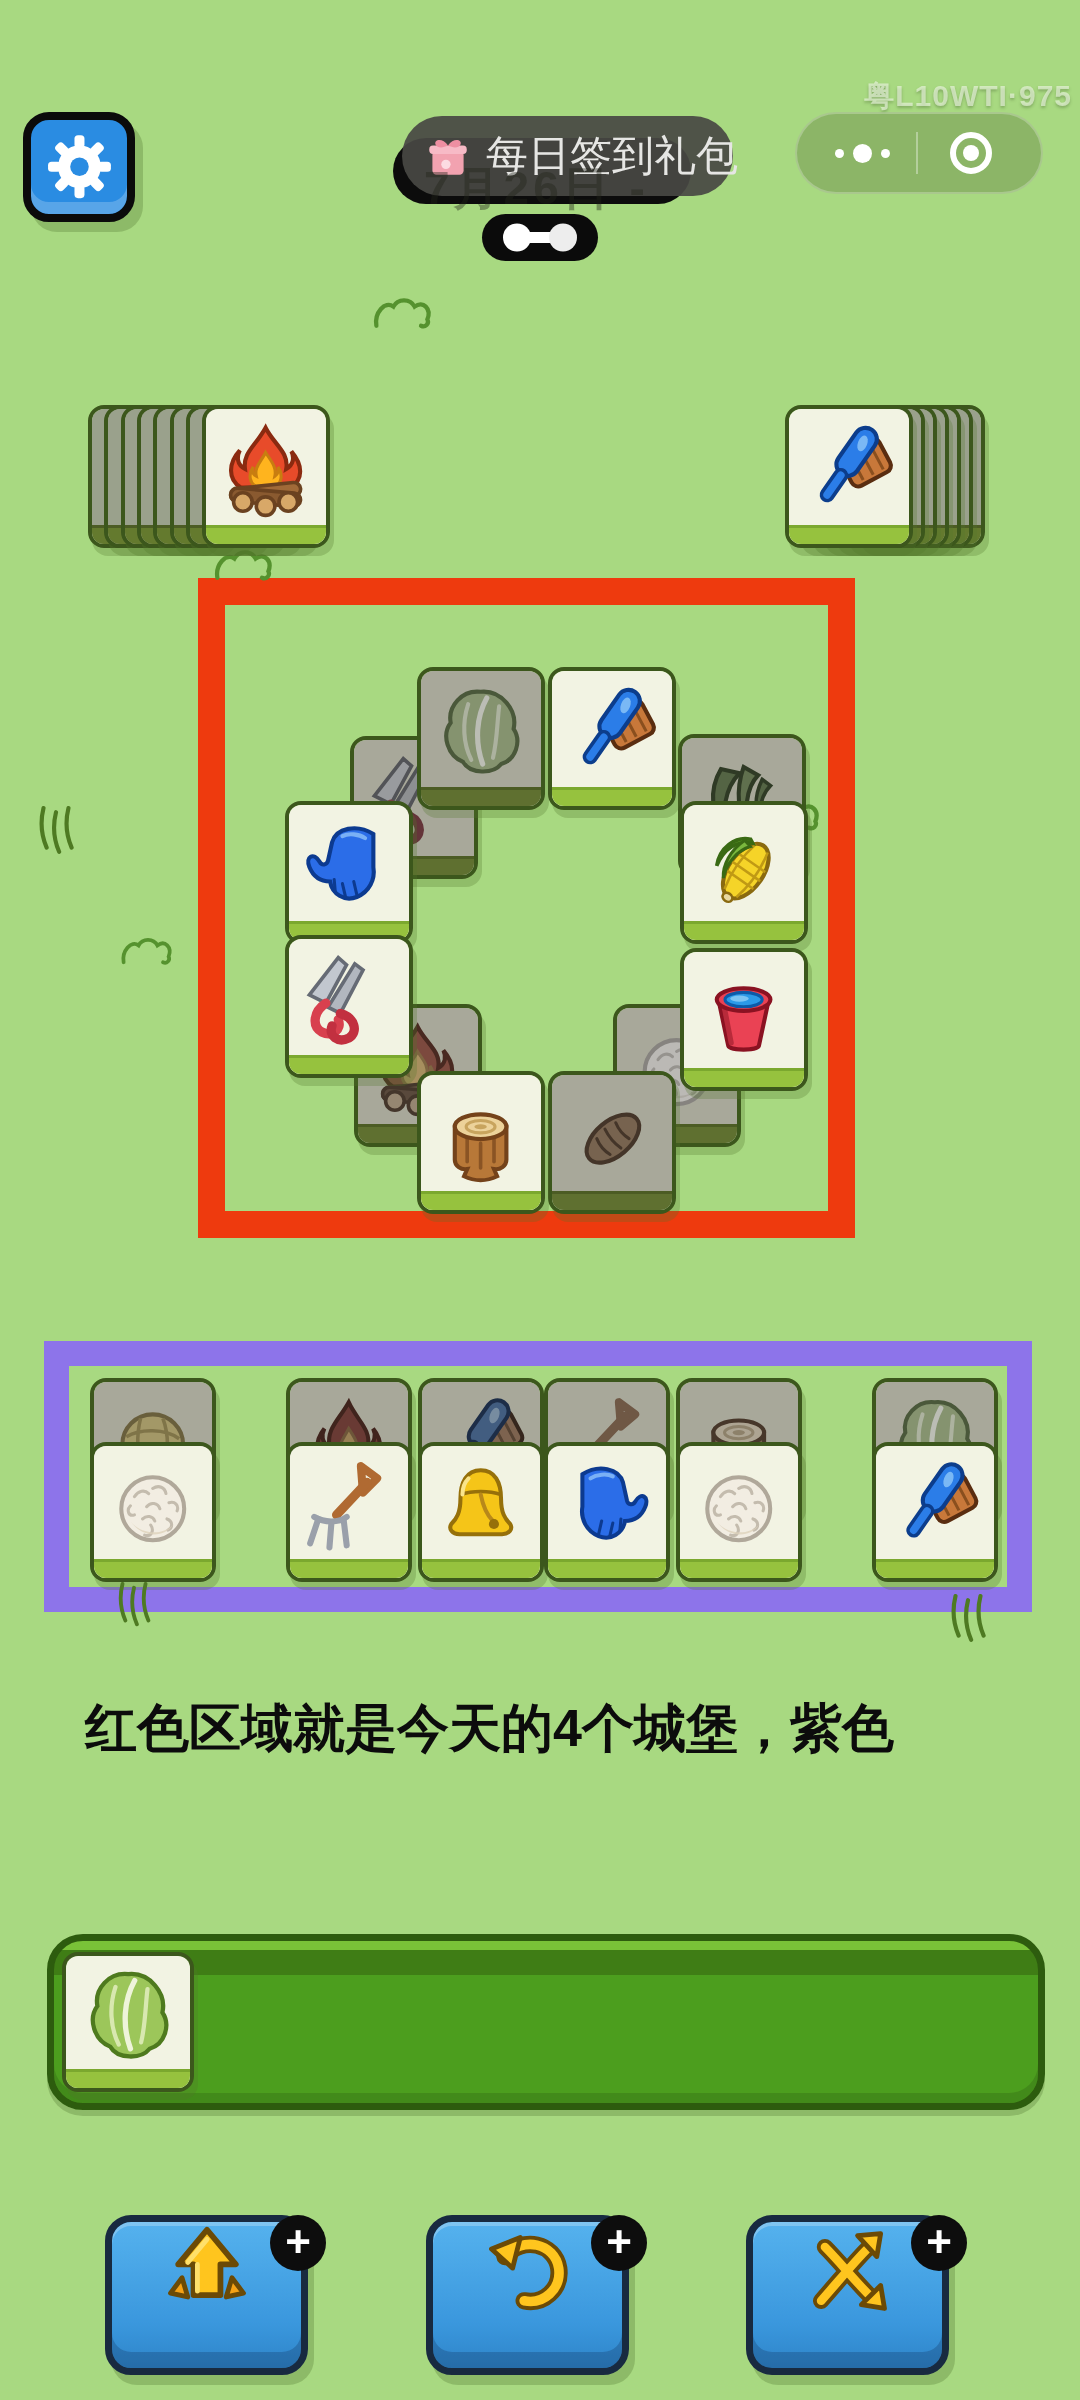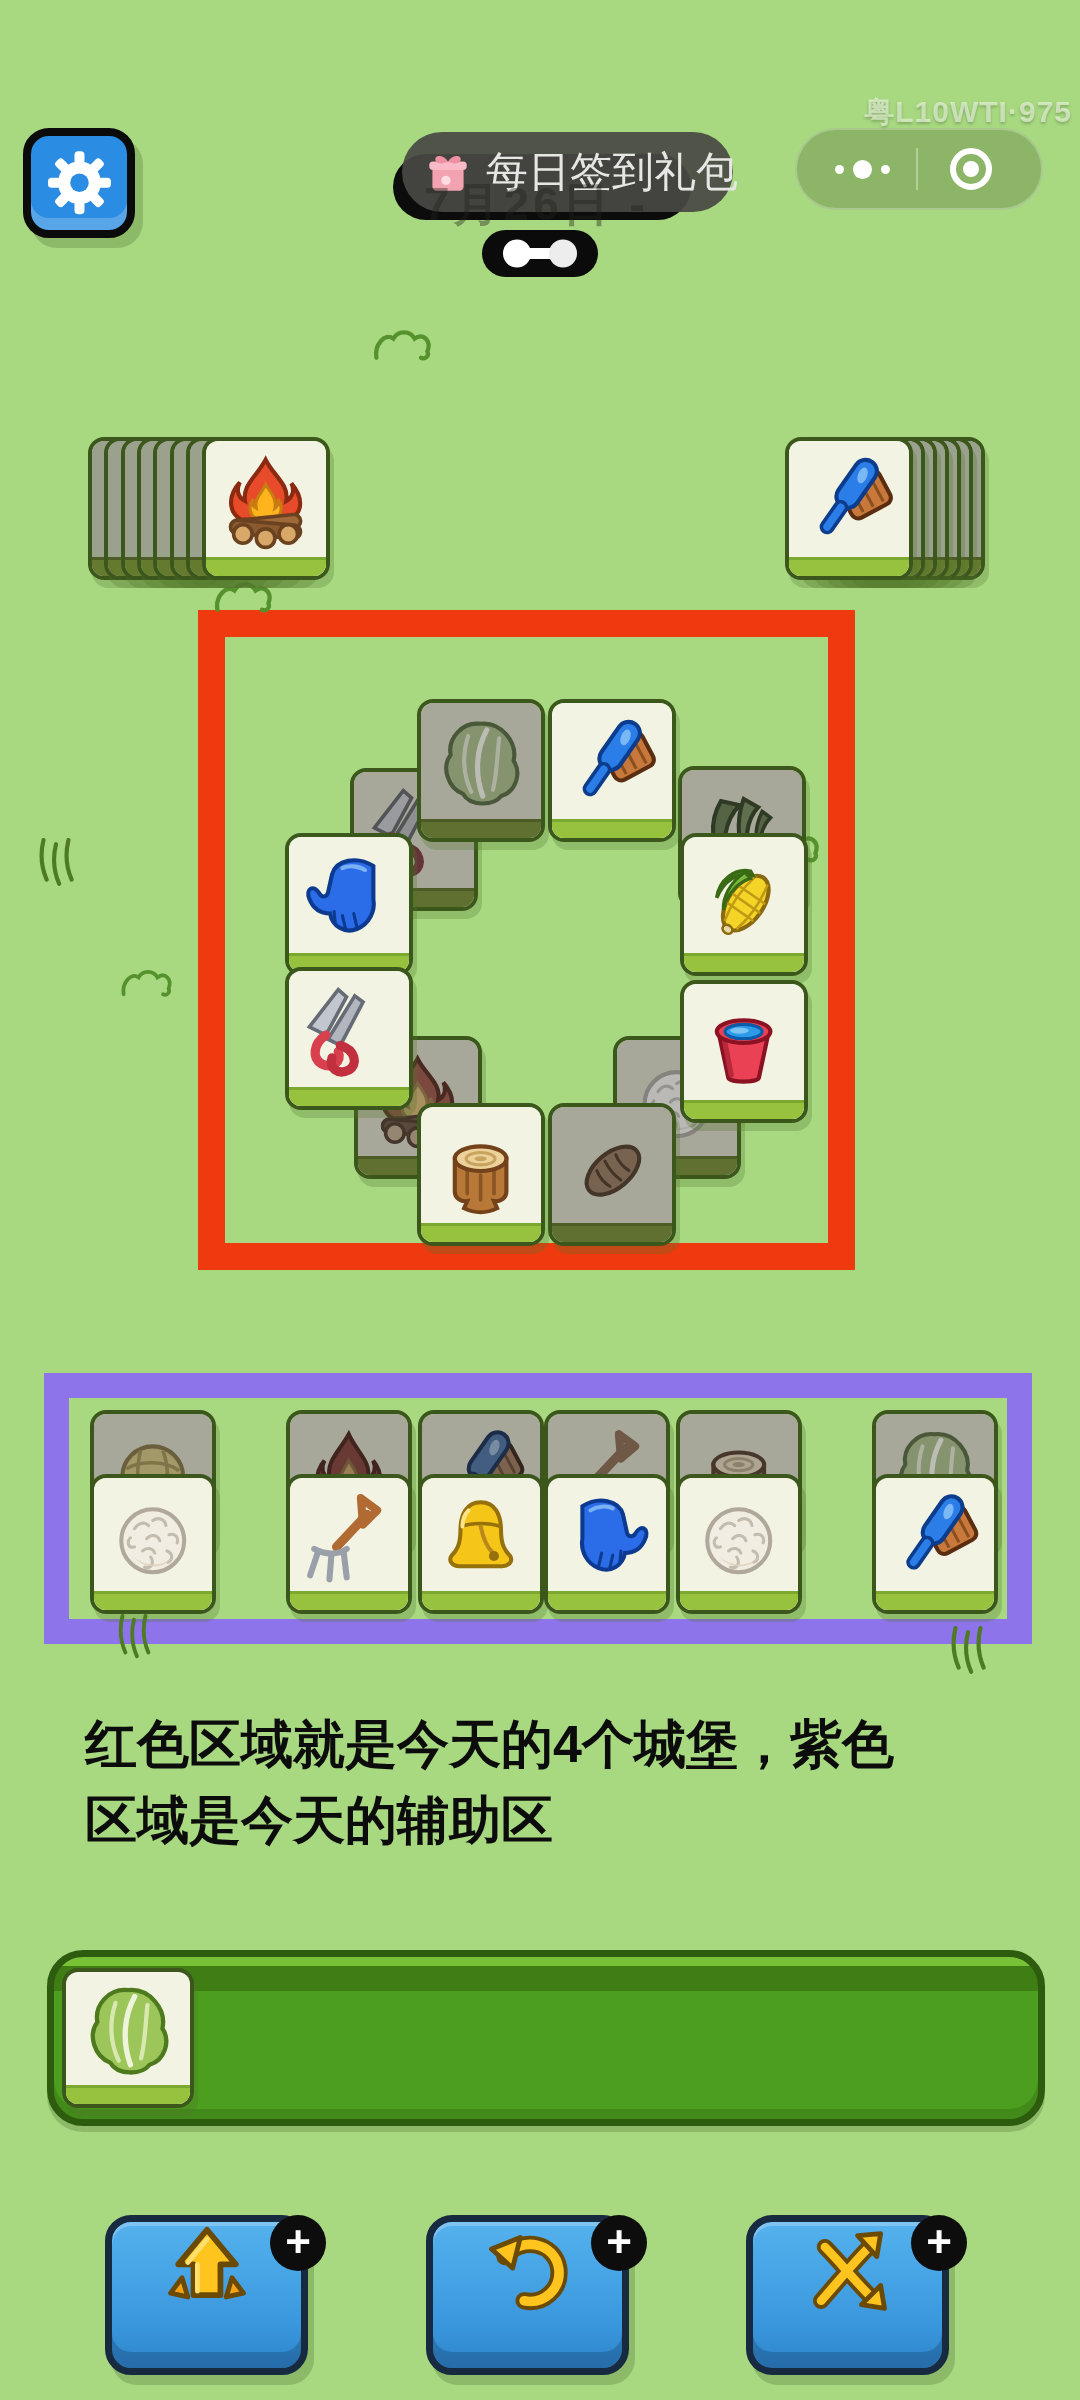--- a/index.html
+++ b/index.html
@@ -1,18 +1,18 @@
 <!DOCTYPE html>
 <html><head>
 <meta charset="utf-8">
 <style>
   html,body{margin:0;padding:0;}
   body{width:1080px;height:2400px;position:relative;overflow:hidden;
        background:#a8d981;font-family:"Liberation Sans",sans-serif;}
-  .abs{position:absolute;margin-top:16px;}
+  .abs{position:absolute;}
 
   
   .watermark{right:8px;top:76px;font-size:30px;letter-spacing:1px;
     color:rgba(240,248,230,.62);text-shadow:0 2px 3px rgba(60,85,40,.35);font-weight:700;}
   .gear-btn{left:23px;top:112px;width:112px;height:110px;background:#2a8ce2;
     border:8px solid #0b0b0b;border-radius:26px;box-sizing:border-box;
     box-shadow:inset 0 -12px 0 rgba(255,255,255,.22), 8px 10px 0 rgba(80,115,45,.30);}
   .gear-btn svg{position:absolute;left:12%;top:12%;width:76%;height:76%;}
   .date-pill-back{left:393px;top:138px;width:298px;height:66px;border-radius:33px;background:#0c0c0c;}
   .signin-pill{left:402px;top:116px;width:331px;height:80px;border-radius:40px;
@@ -493,21 +493,20 @@
               <rect x="40" y="50" width="11" height="34" rx="5.5" fill="#2b7de8" stroke="#0c3d8c" stroke-width="3.5"></rect>
               <ellipse cx="45" cy="18" rx="4.5" ry="8" fill="#7ab8f5" transform="rotate(-14 45 18)"></ellipse>
             </g>
           </svg></div>
       </div>
     </div>
 </div>
 
 <div class="abs caption">
   <div>红色区域就是今天的4个城堡，紫色</div>
-  <div>区域是今天的辅助区</div>
 </div>
 
 <div class="abs slot-bar"></div>
 <div class="abs" id="slot-tiles" style="inset:0;">
     <div class="tile bright" style="left: 62px; top: 1952px; width: 132px; height: 140px;">
       <div class="face"></div>
       <div class="strip"></div>
       <div class="icon"><svg viewBox="0 0 100 100">
           <path d="M50 10 C32 8 18 24 21 40 C12 52 18 72 33 78 C40 90 62 90 70 80 C84 76 90 58 82 46 C86 28 70 8 50 10 Z" fill="#9cc65a" stroke="#4e7a1e" stroke-width="4"></path>
           <path d="M56 16 C46 34 44 58 52 80" fill="none" stroke="#eef4da" stroke-width="5" stroke-linecap="round"></path>

